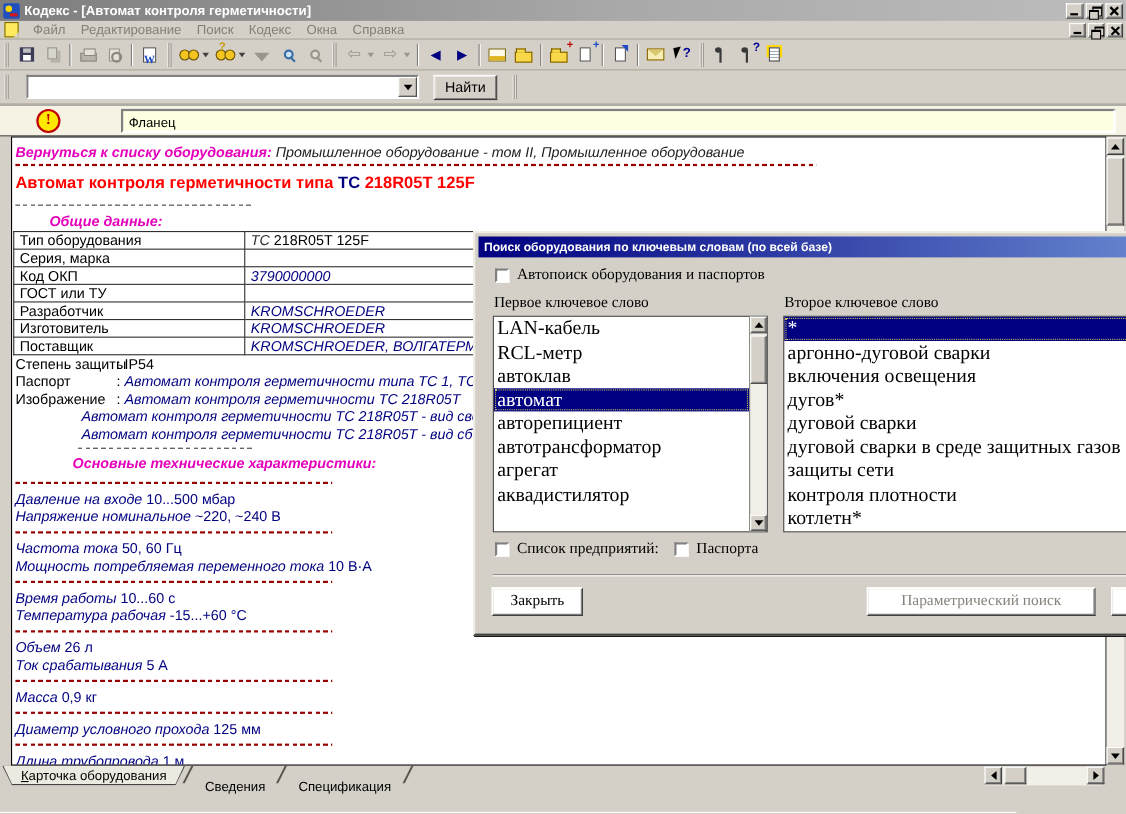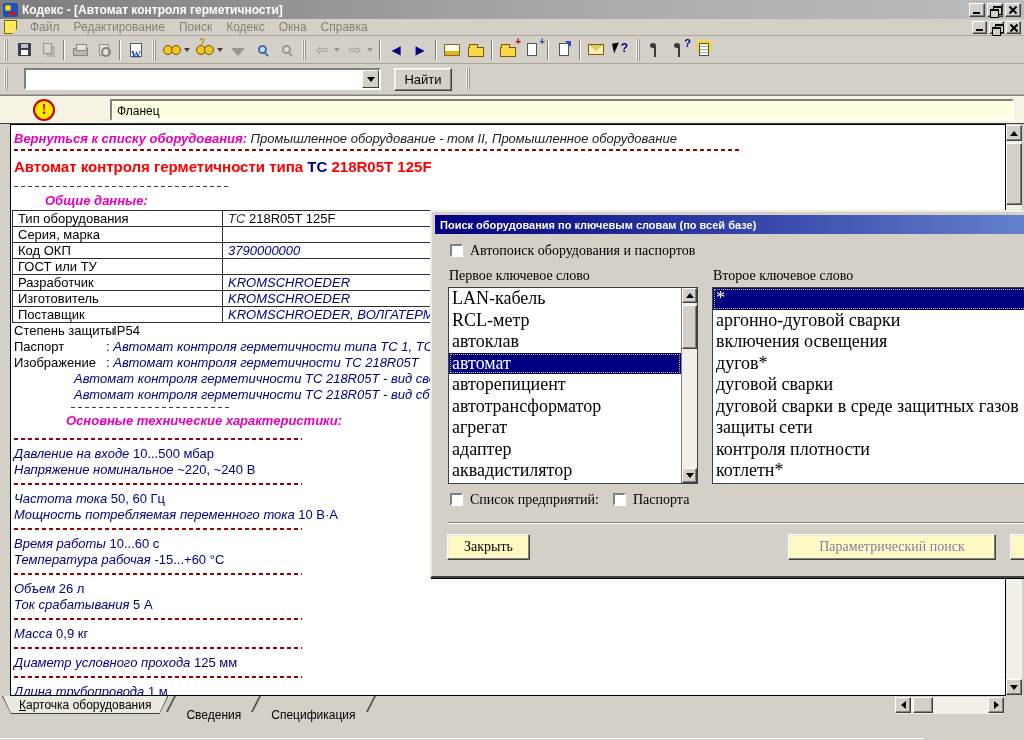--- a/index.html
+++ b/index.html
@@ -169,21 +169,21 @@
     display:inline-block; }
   .dlglabel { font-size:14px; color:#000; }
   .listbox { position:absolute; background:#fff; border:1px solid #404040; }
   .li { height:21.5px; line-height:21.5px; padding-left:3px; font-size:18px; white-space:nowrap; overflow:hidden; }
   .li.sel { background:#000080; color:#fff; outline:1px dotted #cfc060; outline-offset:-2px; }
   #l1scroll { position:absolute; right:0; top:0; width:16px; height:100%; background:#f1efe7; border-left:1px solid #808080; }
   #l1scroll .sb-btn { position:absolute; left:0; width:15px; height:15px; }
   #l1thumb { position:absolute; left:0; top:17px; width:15px; height:44px; background:#d4d0c8;
     border:1px solid; border-color:#fff #404040 #404040 #fff; box-shadow:inset -1px -1px 0 #808080; }
   .etched { border-top:1px solid #808080; border-bottom:1px solid #fff; height:2px; }
-  .dbtn { position:absolute; height:26px; background:#fef9c3; border:1px solid;
+  .dbtn { position:absolute; height:26px; background:#ffffff; border:1px solid;
     border-color:#fff #404040 #404040 #fff; box-shadow:inset -1px -1px 0 #808080, inset 1px 1px 0 #eceae4;
     font-size:14px; font-family:"Liberation Serif",serif; display:flex; align-items:center; justify-content:center; }
   .dbtn.disabled { color:#86827a; text-shadow:1px 1px 0 #fff; }
 
   
   #tabsrow { position:absolute; left:0; top:696px; width:1024px; height:20px; display:flex; align-items:stretch; }
   .tab-act-outer { clip-path:polygon(0 0,100% 0,calc(100% - 9px) 100%,9px 100%);
     background:#404040; padding:0 1px 1px 1px; height:18px; margin-left:2px; }
   .tab-act-inner { clip-path:polygon(0 0,100% 0,calc(100% - 8px) 100%,8px 100%);
     background:#eceae0; height:100%; display:flex; align-items:center; justify-content:center;
@@ -446,21 +446,20 @@
 
   <div class="listbox" style="left:16px; top:75px; width:250px; height:197px;">
     <div style="margin-right:16px;">
       <div class="li">LAN-кабель</div>
       <div class="li">RCL-метр</div>
       <div class="li">автоклав</div>
       <div class="li sel">автомат</div>
       <div class="li">авторепициент</div>
       <div class="li">автотрансформатор</div>
       <div class="li">агрегат</div>
-      <div class="li">адаптер</div>
       <div class="li">аквадистилятор</div>
     </div>
     <div id="l1scroll">
       <span class="sb-btn" style="top:0;">
           <i class="t-up"></i>
         </span>
       <span id="l1thumb"></span>
       <span class="sb-btn" style="bottom:0;">
           <i class="t-dn"></i>
         </span>

